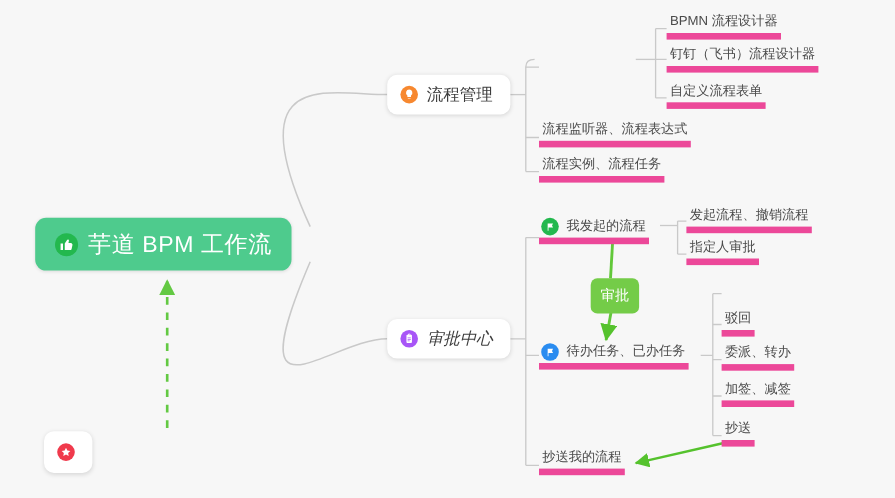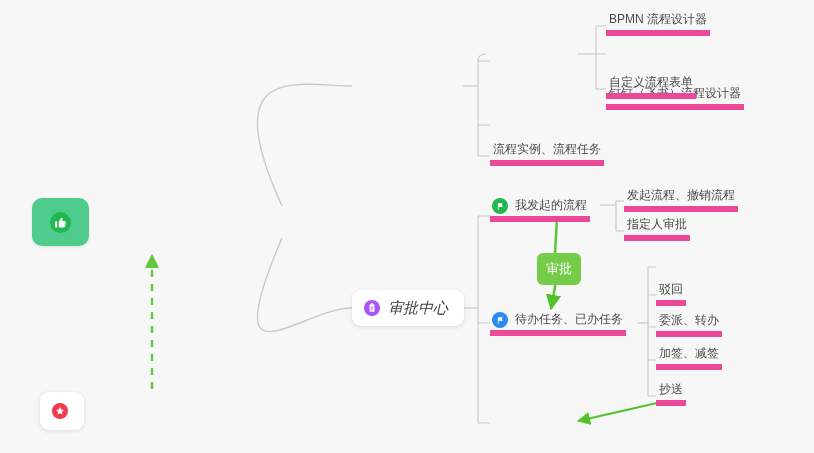--- a/index.html
+++ b/index.html
@@ -153,34 +153,46 @@
 
     <path d="M 152 389 L 152 255" fill="none" stroke="#63c943" stroke-width="2.4" stroke-dasharray="7 7" marker-end="url(#arrow-green3)"></path>
   </svg>
 
   <div class="node root-node" style="left:32px; top:198px;">
     <span class="icon icon-lg icon-green">
       <svg width="13" height="13" viewBox="0 0 24 24" fill="#ffffff">
         <path d="M2 10h4v11H2zM20.5 9h-5.3l.8-3.9c.2-1-.5-2.1-1.6-2.1-.6 0-1.2.4-1.5 1L9 10v11h9.4c1 0 1.9-.7 2.1-1.7l1.4-7c.2-1.2-.7-2.3-1.9-2.3z"></path>
       </svg>
     </span>
-  </div>
-
+    <span class="label">芋道 BPM 工作流</span>
+  </div>
+
+  <div class="node card-node" style="left:352px; top:68px;">
+    <span class="icon icon-orange">
+      <svg width="10" height="10" viewBox="0 0 24 24" fill="#ffffff">
+        <path d="M9 21h6v-1H9v1zm3-20a7 7 0 0 0-4 12.7V17h8v-3.3A7 7 0 0 0 12 1z"></path>
+      </svg>
+    </span>
+    <span class="label">流程管理</span>
+  </div>
 
 
   <div class="node text-node" style="left:606px; top:10px;">
     <span class="label">BPMN 流程设计器</span>
   </div>
-  <div class="node text-node" style="left:606px; top:40px;margin-top:44px;">
+  <div class="node text-node" style="left:606px; top:40px;">
     <span class="label">钉钉（飞书）流程设计器</span>
   </div>
   <div class="node text-node" style="left:606px; top:73px;">
     <span class="label">自定义流程表单</span>
   </div>
 
+  <div class="node text-node" style="left:490px; top:108px;">
+    <span class="label">流程监听器、流程表达式</span>
+  </div>
   <div class="node text-node" style="left:490px; top:140px;">
     <span class="label">流程实例、流程任务</span>
   </div>
 
   <div class="node card-node" style="left:352px; top:290px;font-style:italic;">
     <span class="icon icon-purple">
       <svg width="10" height="10" viewBox="0 0 24 24" fill="#ffffff">
         <path d="M16 3h-1.2a2.8 2.8 0 0 0-5.6 0H8a2 2 0 0 0-2 2v14a2 2 0 0 0 2 2h8a2 2 0 0 0 2-2V5a2 2 0 0 0-2-2zm-4-1a1 1 0 1 1 0 2 1 1 0 0 1 0-2zm-3.5 7h7v1.6h-7zm0 3.4h7V14h-7zm0 3.4h4.5v1.6H8.5z"></path>
       </svg>
     </span>
@@ -217,20 +229,23 @@
   <div class="node text-node" style="left:656px; top:311px;">
     <span class="label">委派、转办</span>
   </div>
   <div class="node text-node" style="left:656px; top:344px;">
     <span class="label">加签、减签</span>
   </div>
   <div class="node text-node" style="left:656px; top:380px;">
     <span class="label">抄送</span>
   </div>
 
+  <div class="node text-node" style="left:490px; top:406px;">
+    <span class="label">抄送我的流程</span>
+  </div>
 
   <div class="node tag-node" style="left:537px; top:253px;">
     <span class="label">审批</span>
   </div>
 
   <div class="node card-node" style="left:40px; top:392px; height:38px;">
     <span class="icon icon-star">
       <svg width="10" height="10" viewBox="0 0 24 24" fill="#ffffff">
         <path d="M12 2.5l2.9 6 6.6.9-4.8 4.6 1.2 6.5L12 17.4 6.1 20.5l1.2-6.5L2.5 9.4l6.6-.9z"></path>
       </svg>

